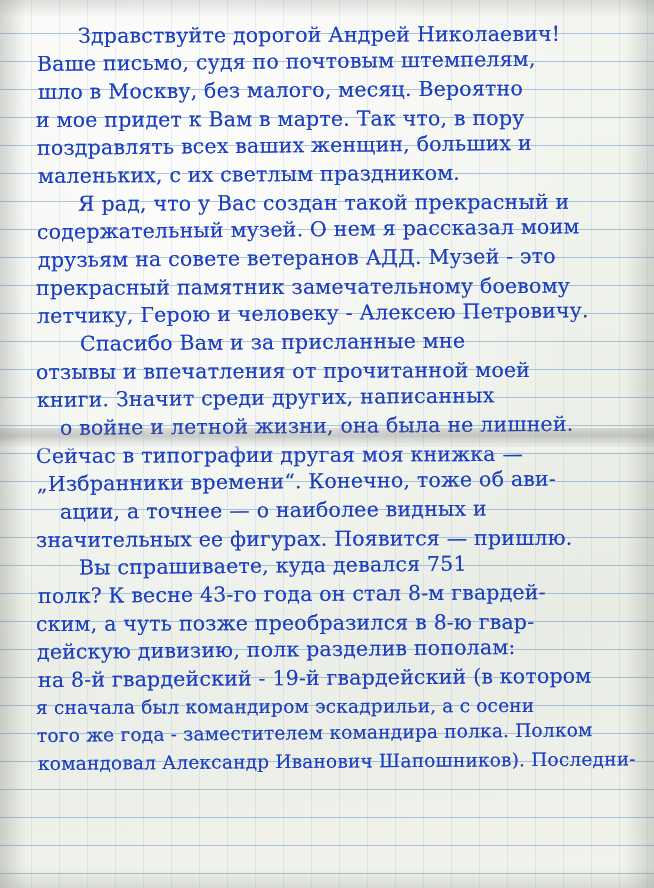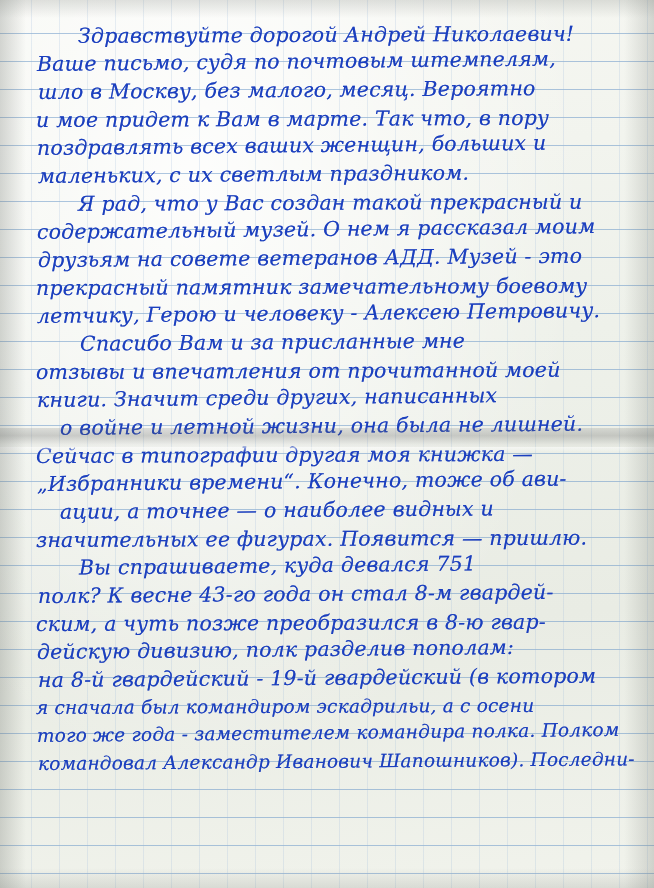--- a/index.html
+++ b/index.html
@@ -95,21 +95,20 @@
   }
 
   
   .handwriting {
     position: absolute;
     left: 36px;
     right: 16px;
     top: 22px;
     color: #1b3fbf;
     font-family: "DejaVu Serif", serif;
-    font-style: italic;
     font-size: 20.5px;
     line-height: 28px;
     letter-spacing: 0.2px;
     text-shadow: 0 0 0.6px rgba(20,55,180,0.55);
   }
   .handwriting .ln {
     display: block;
     white-space: pre;
     transform-origin: left center;
   }

